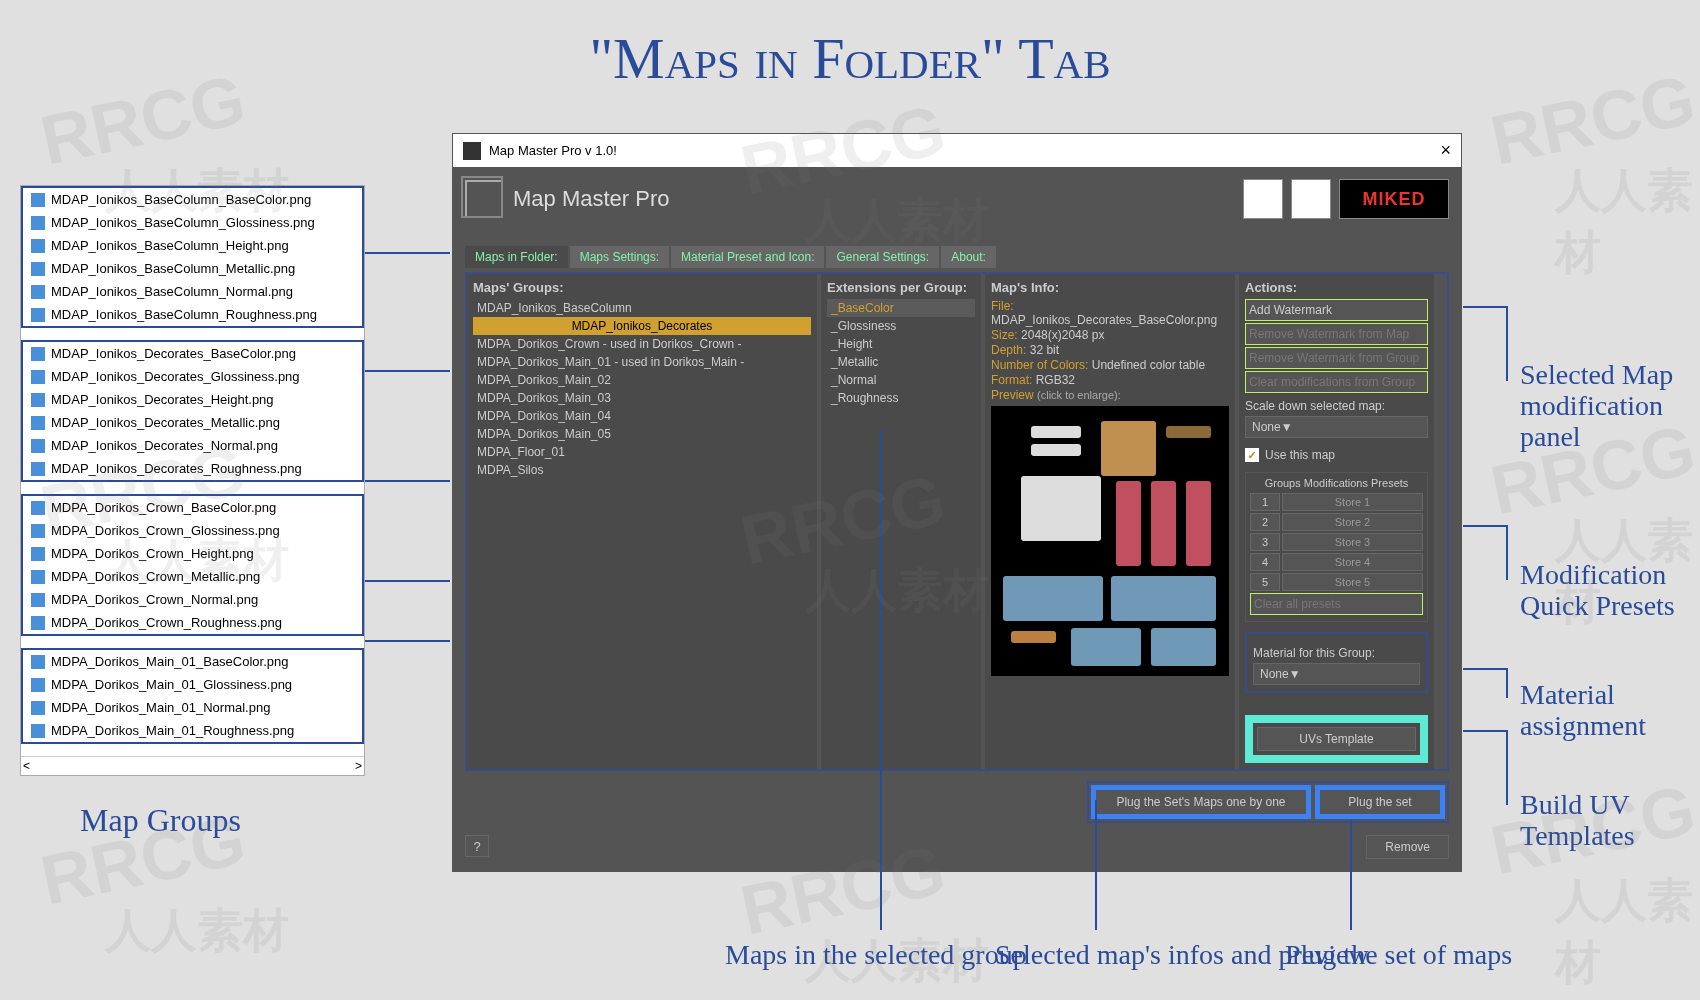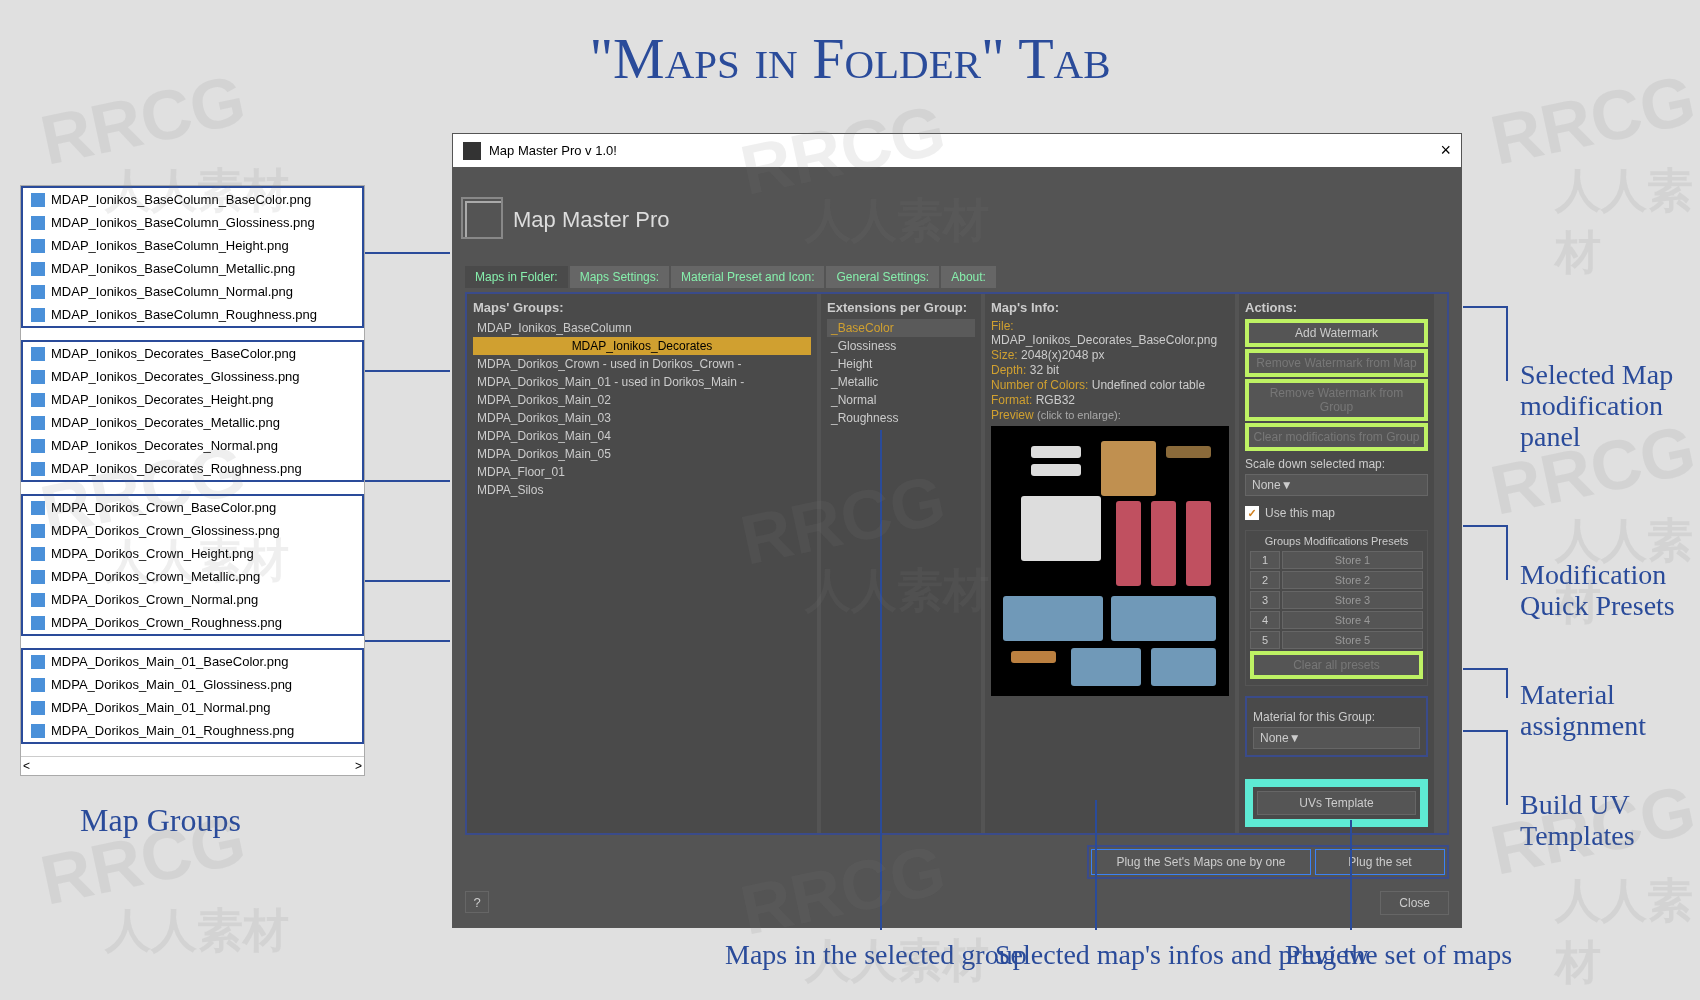--- a/index.html
+++ b/index.html
@@ -84,21 +84,21 @@
 .dialog-body {
   background: #545454;
   padding: 12px;
 }
 .header-row {
   display: flex;
   justify-content: space-between;
   align-items: center;
   margin-bottom: 10px;
 }
-.header-left { display: flex; align-items: center; gap: 10px; color: #ddd; margin-top: 22px; }
+.header-left { display: flex; align-items: center; gap: 10px; color: #ddd; }
 .doc-icon {
   width: 38px; height: 38px;
   border: 2px solid #aaa;
   position: relative;
 }
 .doc-icon::before {
   content: '';
   position: absolute;
   left: -6px; top: -6px;
   width: 38px; height: 38px;
@@ -190,22 +190,22 @@
 .pv10 { left: 120px; top: 170px; width: 105px; height: 45px; background: #7099b8; }
 .pv11 { left: 20px; top: 225px; width: 45px; height: 12px; background: #bb8040; }
 .pv12 { left: 80px; top: 222px; width: 70px; height: 38px; background: #7099b8; }
 .pv13 { left: 160px; top: 222px; width: 65px; height: 38px; background: #7099b8; }
 
 .action-btn {
   background: #555;
   color: #ccc;
   font-size: 12px;
   padding: 3px;
-  text-align: center;
-  border: 4px solid #bef264;
+  text-align: left;
+  border: 1px solid #bef264;
   margin-bottom: 2px;
   cursor: pointer;
 }
 .action-btn.disabled { color: #777; }
 .sub-label { color: #ccc; font-size: 12px; margin: 6px 0 3px 0; }
 .dropdown {
   background: #555;
   color: #ccc;
   font-size: 12px;
   padding: 3px 6px;
@@ -228,21 +228,21 @@
   gap: 4px;
   margin-top: 10px;
   justify-content: flex-end;
 }
 .bottom-btn {
   background: #555;
   color: #ccc;
   font-size: 12px;
   padding: 5px 16px;
   text-align: center;
-  border: 1px solid #3b82f6;
+  border: 5px solid #3b82f6;
   cursor: pointer;
 }
 .bottom-btn.wide { flex: 0 0 220px; }
 .bottom-border-box { border: 2px solid #3a4b8a; display: flex; gap: 4px; padding: 2px; margin-left: auto; }
 
 .footer-row {
   display: flex;
   justify-content: space-between;
   margin-top: 12px;
 }
@@ -435,20 +435,25 @@
       <span class="titlebar-icon"></span>
       <span>Map Master Pro v 1.0!</span>
     </div>
     <span class="close-x">×</span>
   </div>
   <div class="dialog-body">
     <div class="header-row">
       <div class="header-left">
         <div class="doc-icon"></div>
         <div class="app-title">Map Master Pro</div>
+      </div>
+      <div class="header-right">
+        <div class="hdr-icon"></div>
+        <div class="hdr-icon"></div>
+        <div class="hdr-icon miked">MIKED</div>
       </div>
     </div>
 
     <div class="tabs-row">
       <div class="tab active">Maps in Folder:</div>
       <div class="tab">Maps Settings:</div>
       <div class="tab">Material Preset and Icon:</div>
       <div class="tab">General Settings:</div>
       <div class="tab">About:</div>
     </div>
@@ -565,21 +570,21 @@
     <div class="bottom-row">
       <div style="flex:1"></div>
       <div class="bottom-border-box">
         <div class="bottom-btn wide">Plug the Set's Maps one by one</div>
         <div class="bottom-btn" style="width:130px">Plug the set</div>
       </div>
     </div>
 
     <div class="footer-row">
       <div class="help-btn">?</div>
-      <div class="close-btn">Close</div>
+      <div class="close-btn">Remove</div>
     </div>
   </div>
 </div>
 
 <div class="annotation ann-r1">Selected Map modification panel</div>
 <div class="annotation ann-r2">Modification Quick Presets</div>
 <div class="annotation ann-r3">Material assignment</div>
 <div class="annotation ann-r4">Build UV Templates</div>
 <div class="annotation ann-b1">Maps in the selected group</div>
 <div class="annotation ann-b2">Selected map's infos and preview</div>

